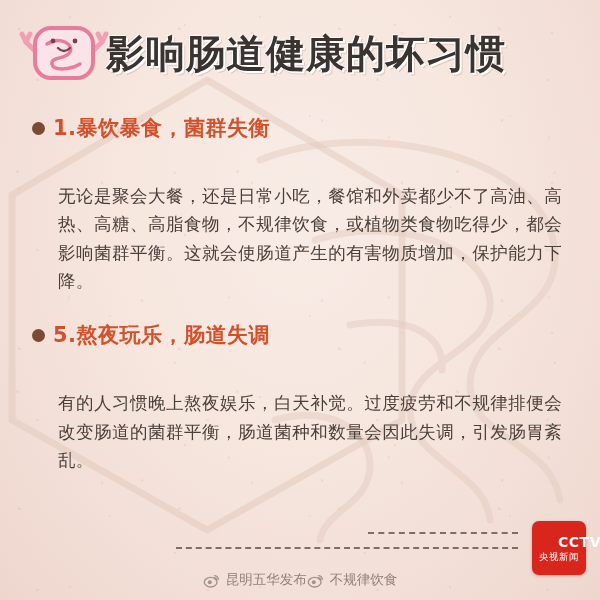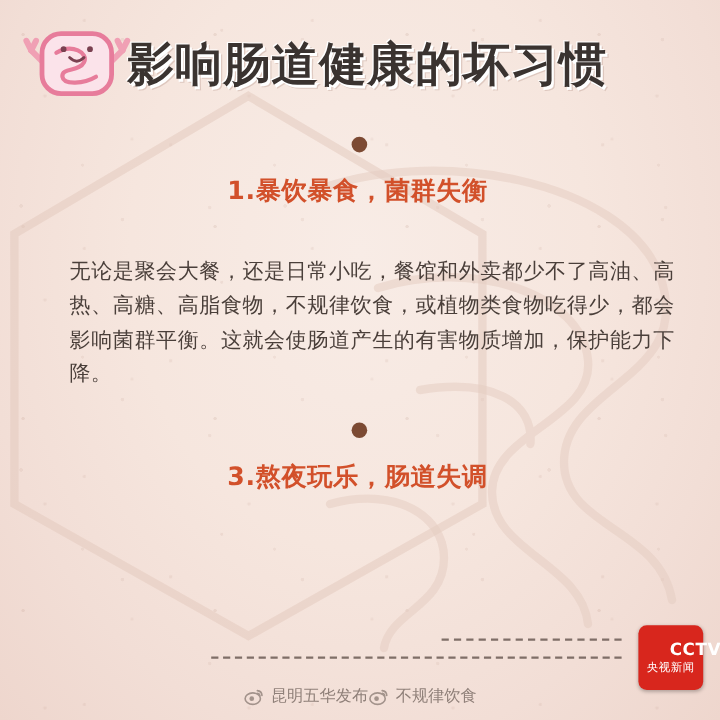--- a/index.html
+++ b/index.html
@@ -93,23 +93,22 @@
     position: relative;
     padding: 28px 34px 0 30px;
   }
   .section {
     position: relative;
     margin-bottom: 26px;
   }
   .sec-head {
     display: flex;
     align-items: center;
-    gap: 18px;
+    gap: 8px;
     margin-bottom: 11px;
-    flex-direction: column;
   }
   .bullet-dot {
     width: 13px;
     height: 13px;
     border-radius: 50%;
     background: #7c4a33;
     flex: 0 0 auto;
     margin-left: 2px;
   }
   .sec-title {
@@ -250,22 +249,23 @@
       <div class="sec-head">
         <span class="bullet-dot"></span>
         <span class="sec-title">1.暴饮暴食，菌群失衡</span>
       </div>
       <div class="sec-body">无论是聚会大餐，还是日常小吃，餐馆和外卖都少不了高油、高热、高糖、高脂食物，不规律饮食，或植物类食物吃得少，都会影响菌群平衡。这就会使肠道产生的有害物质增加，保护能力下降。</div>
     </div>
 
     <div class="section">
       <div class="sec-head">
         <span class="bullet-dot"></span>
-        <span class="sec-title">3.熬夜玩乐，肠道失调</span>
+        <span class="sec-title">5.熬夜玩乐，肠道失调</span>
       </div>
+      <div class="sec-body">有的人习惯晚上熬夜娱乐，白天补觉。过度疲劳和不规律排便会改变肠道的菌群平衡，肠道菌种和数量会因此失调，引发肠胃紊乱。</div>
     </div>
 
   </div>
 
   <div class="dashes dash-1"></div>
   <div class="dashes dash-2"></div>
 
   <div class="cctv-badge">
     <div class="cctv-logo">CCTV</div>
     <div class="cctv-text">央视新闻</div>

